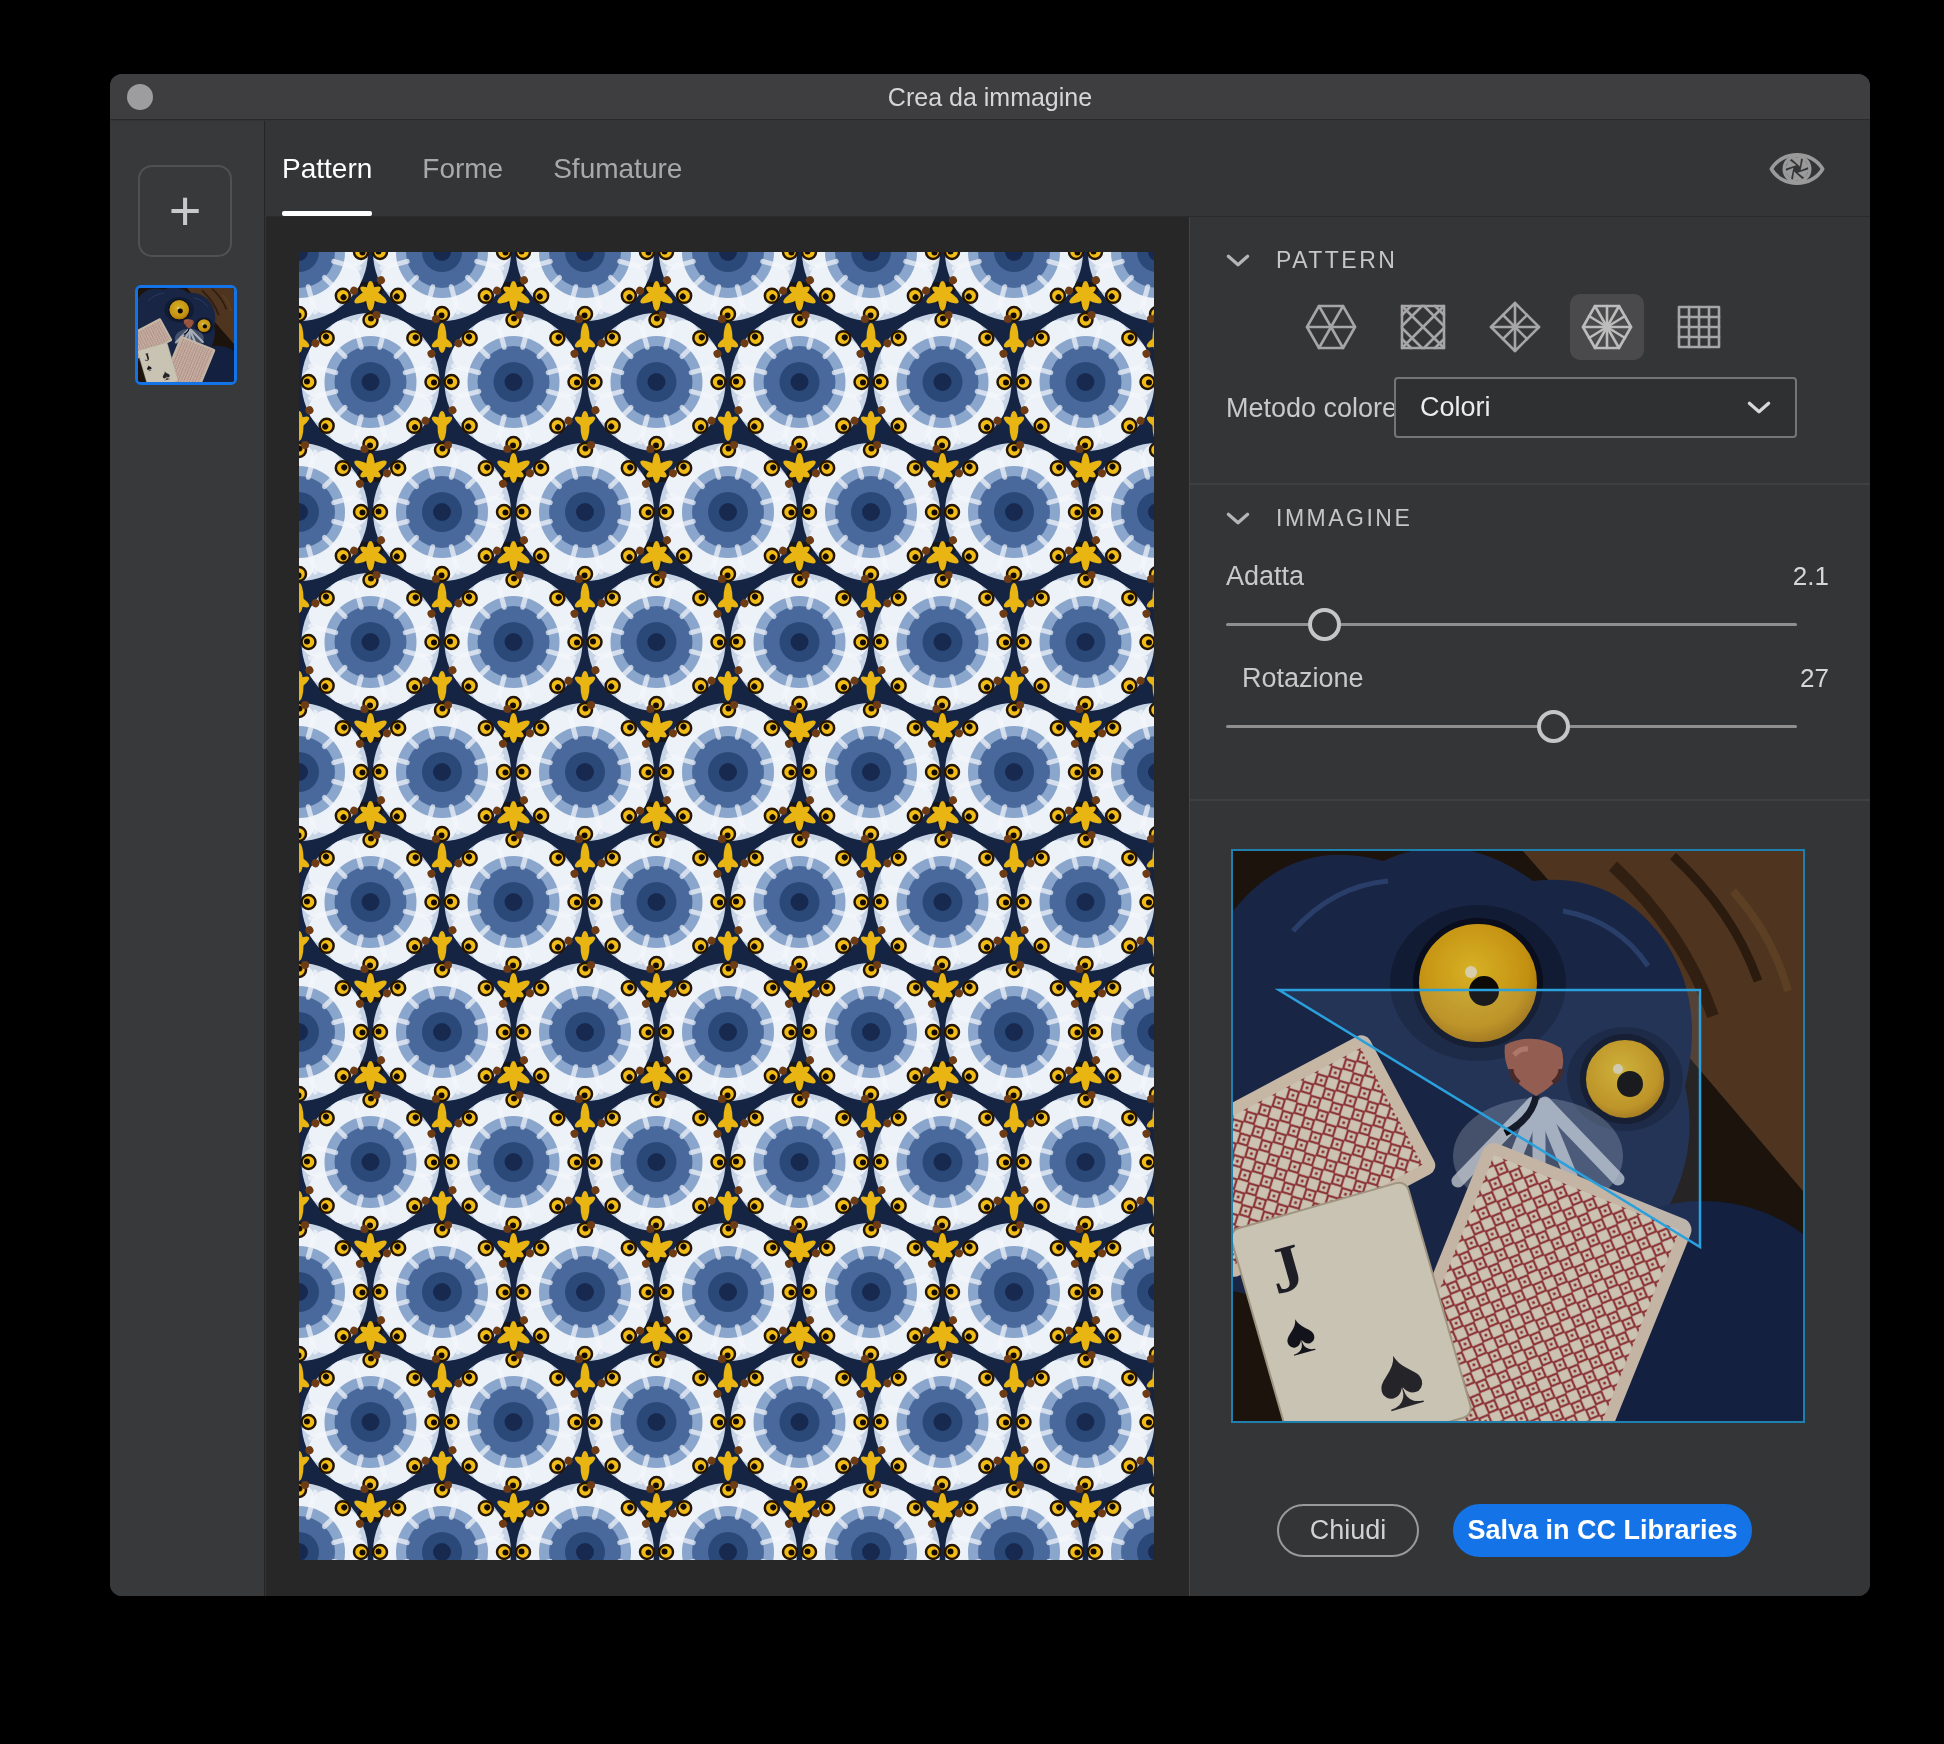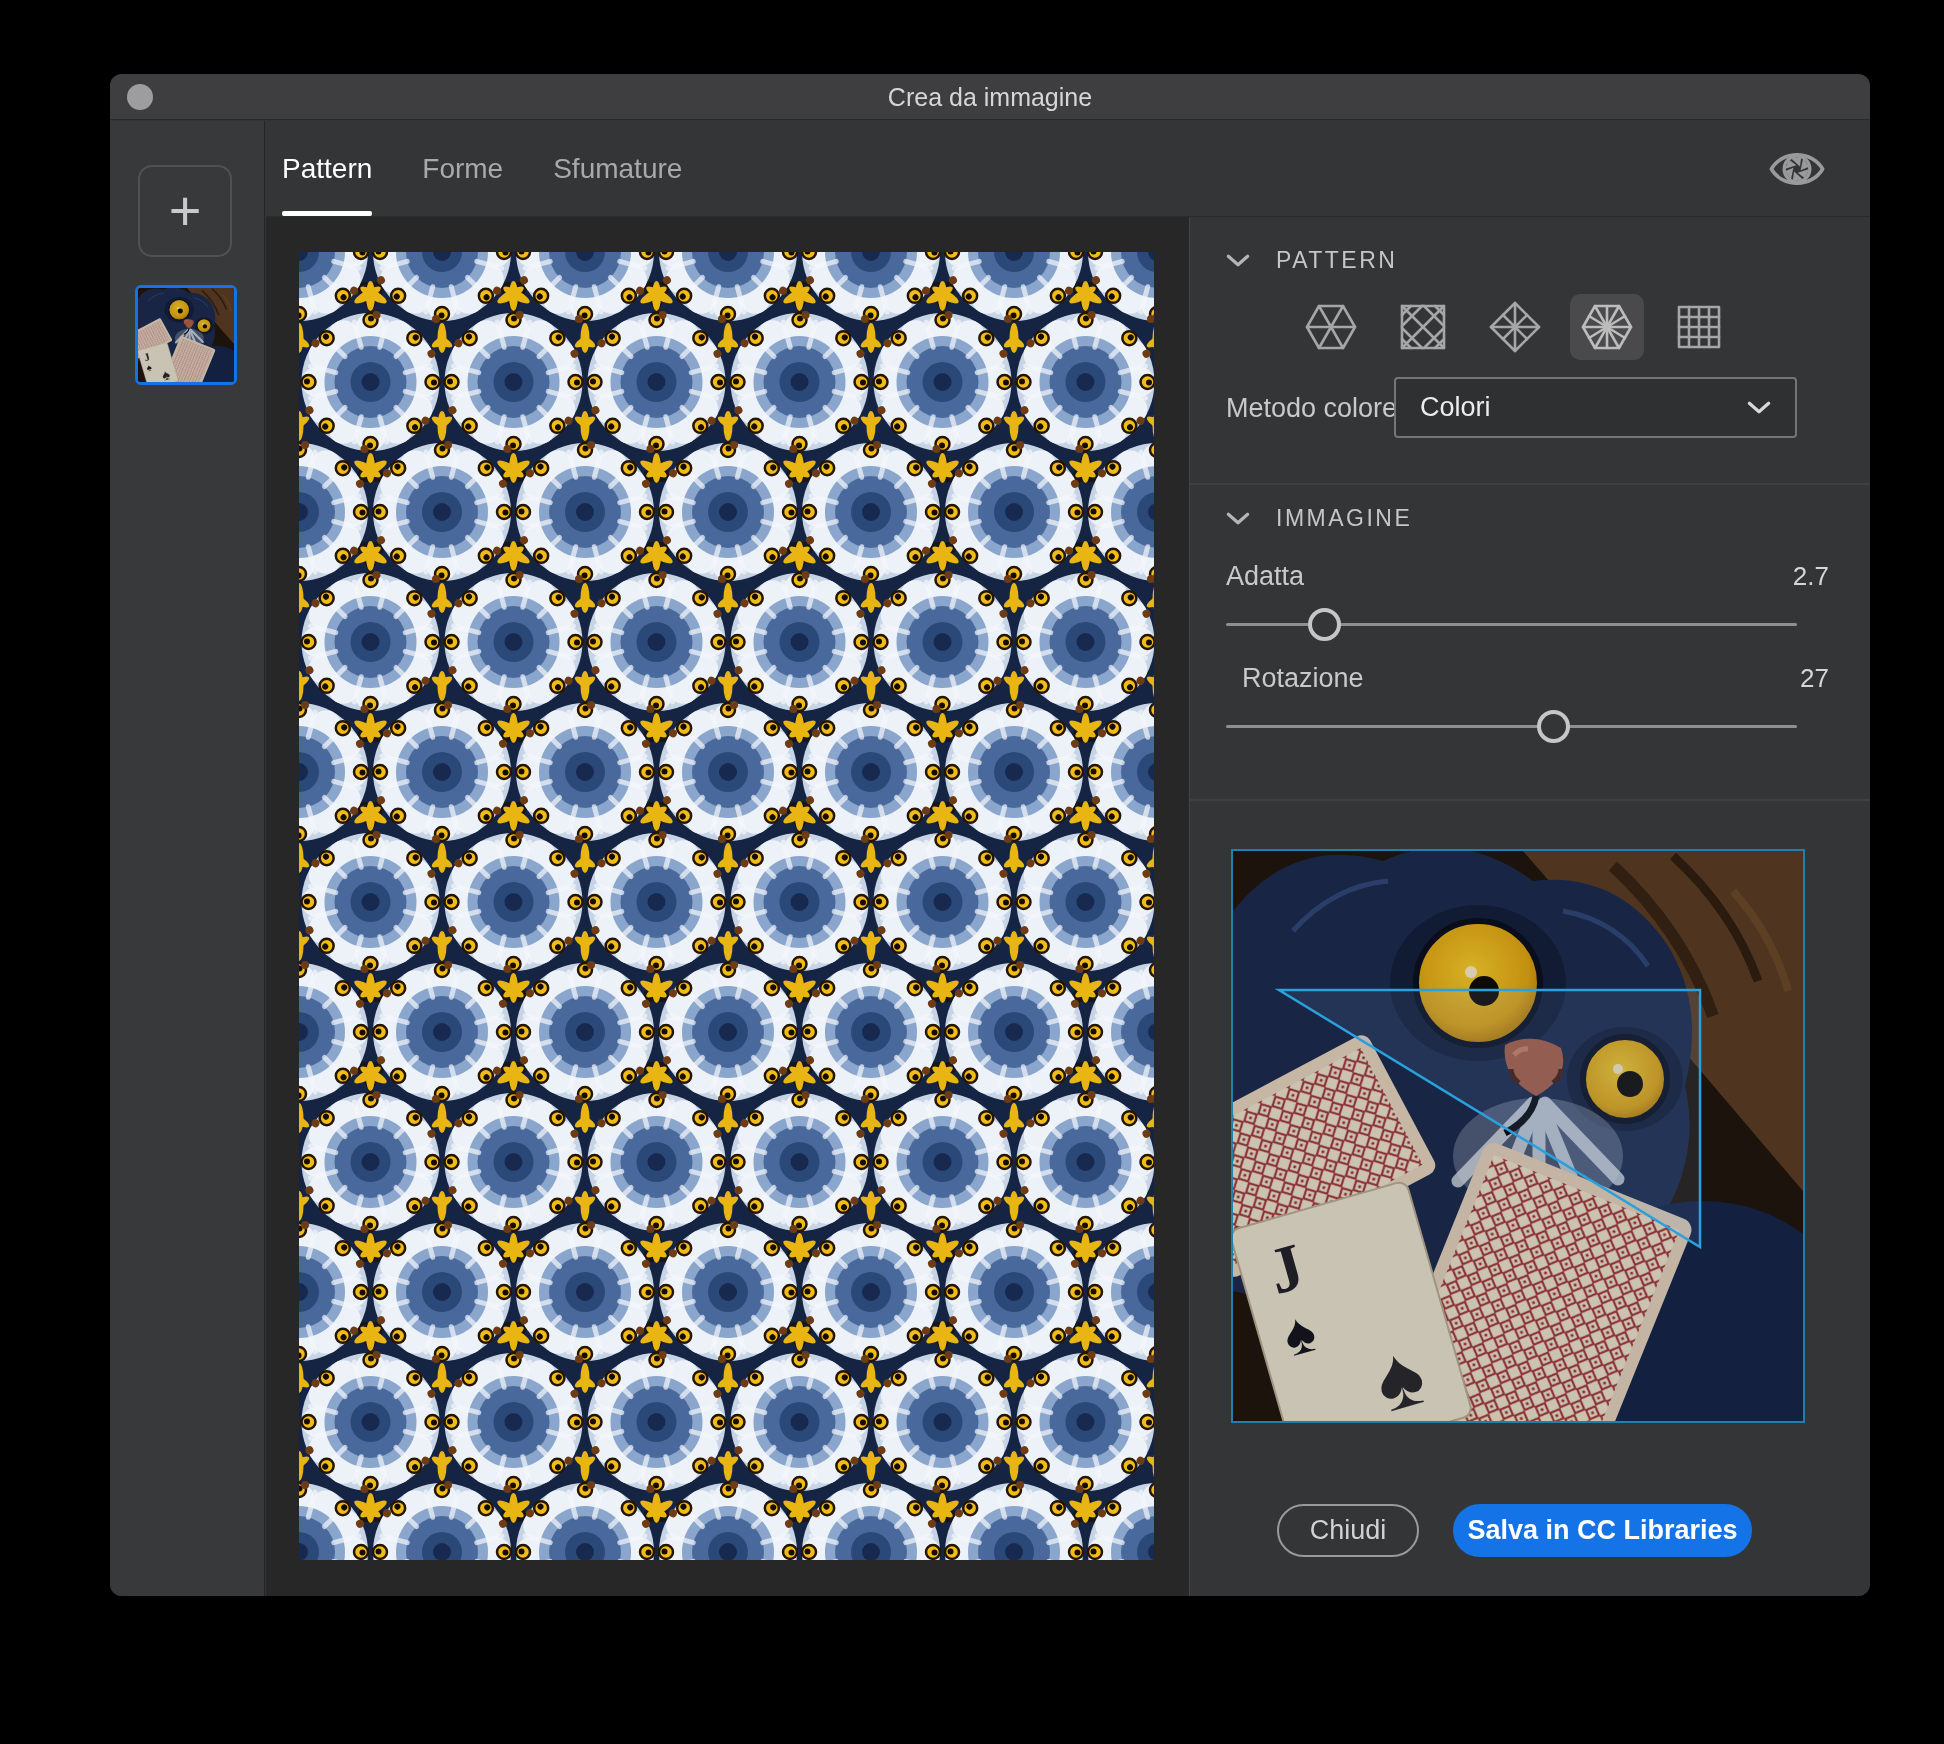--- a/index.html
+++ b/index.html
@@ -396,21 +396,21 @@
       <div class="sec-head immagine">
         <span class="chev">
           <svg width="24" height="15" viewBox="0 0 22 14" class="icon-stroke" style="stroke:#b5b5b5;stroke-width:3">
               <polyline points="2,3 11,11 20,3"></polyline>
             </svg>
         </span>
         <span>IMMAGINE</span>
       </div>
 
       <div class="param-label lab-fit">Adatta</div>
-      <div class="param-value val-fit">2.7</div>
+      <div class="param-value val-fit">2.1</div>
       <div class="slider s1">
         <div class="knob"></div>
       </div>
 
       <div class="param-label lab-rot">Rotazione</div>
       <div class="param-value val-rot">27</div>
       <div class="slider s2">
         <div class="knob"></div>
       </div>
 

